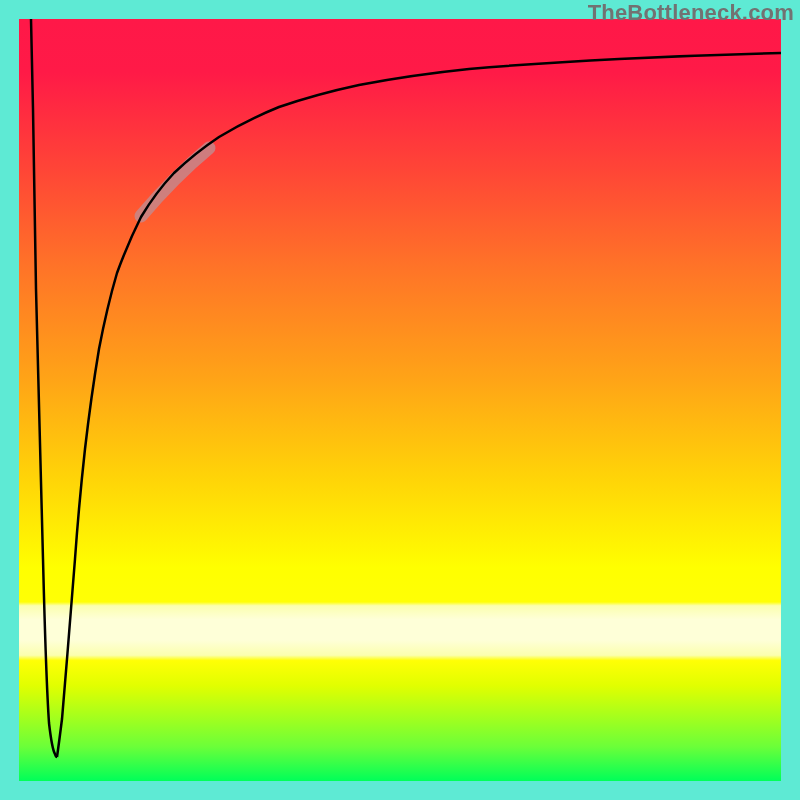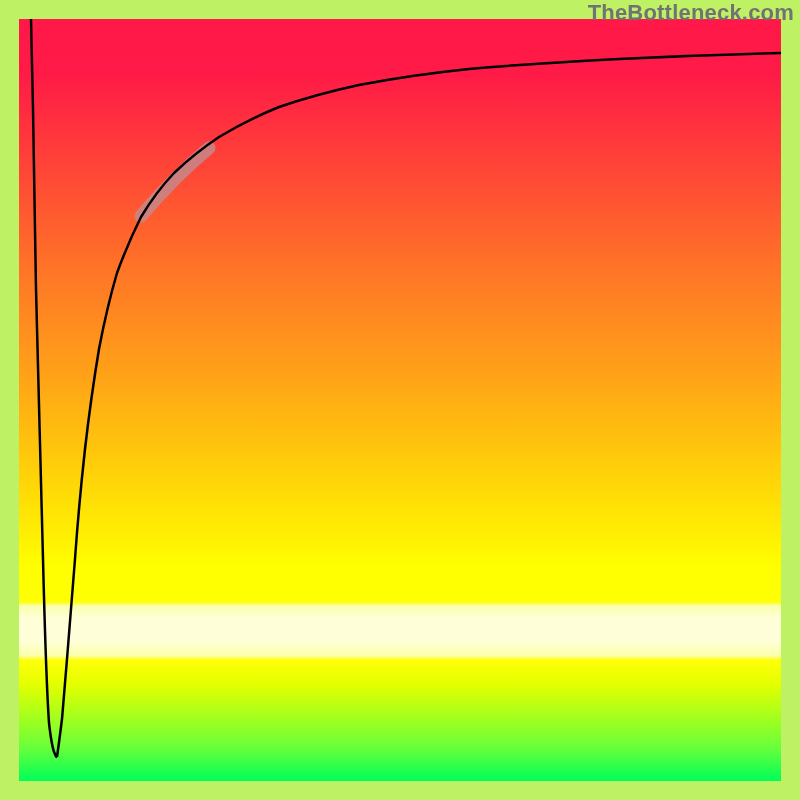--- a/index.html
+++ b/index.html
@@ -8,21 +8,21 @@
     width: 800px;
     height: 800px;
     overflow: hidden;
     background: #000000;
     font-family: Arial, Helvetica, sans-serif;
   }
   .stage {
     position: relative;
     width: 800px;
     height: 800px;
-    background: #bef264;
+    background: #5eead4;
   }
   .plot-area {
     position: absolute;
     left: 19px;
     top: 19px;
     width: 762px;
     height: 762px;
     box-sizing: border-box;
     background: linear-gradient(
       to bottom,

